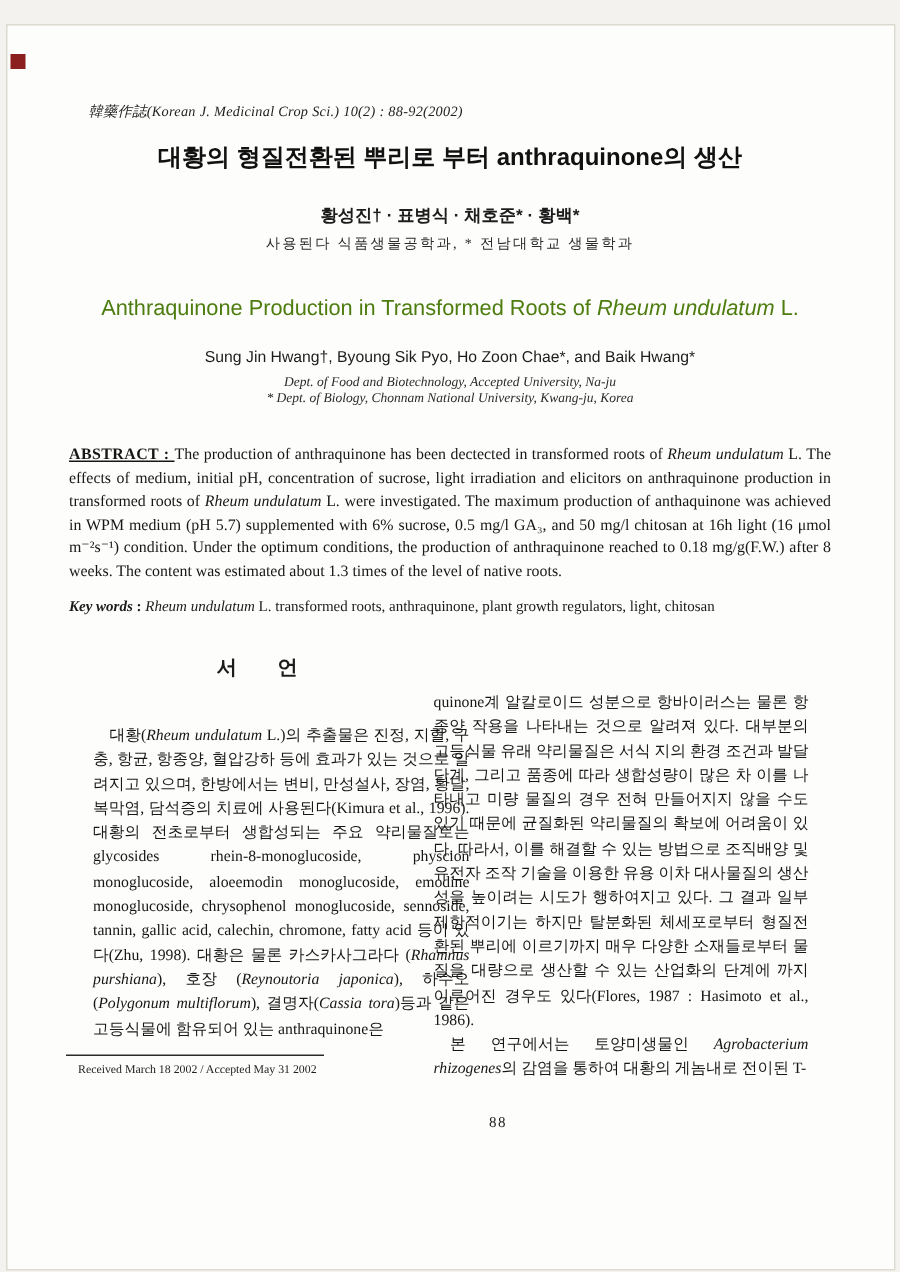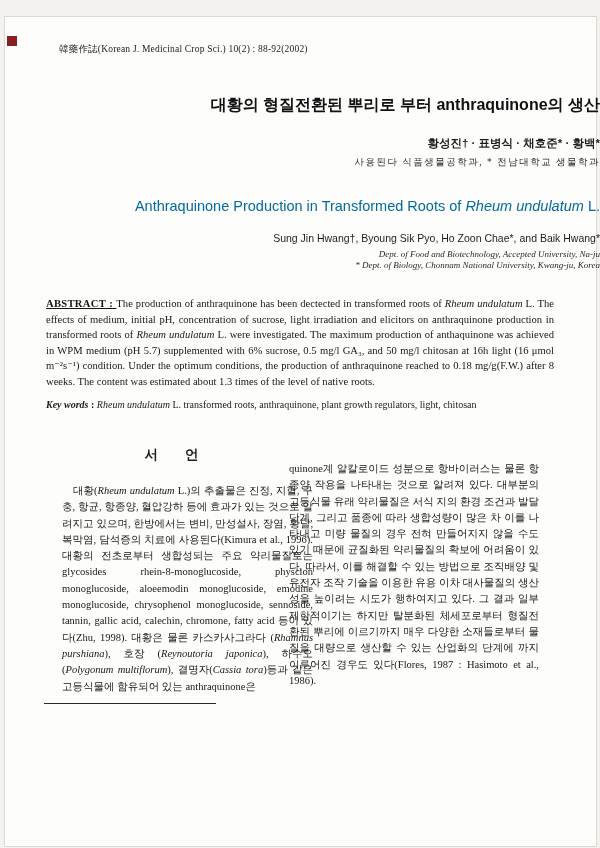--- a/index.html
+++ b/index.html
@@ -7,35 +7,35 @@
     width:600px;height:848px;position:relative;overflow:hidden;
     background:#f3f2ef;
     font-family:"Liberation Serif","DejaVu Serif",serif;
     color:#1c1c1c;
   }
   .page{
     position:absolute;left:4px;top:16px;width:591px;height:829px;
     background:#fdfdfb;border:1px solid #dcd9d1;
   }
   .abs{position:absolute;}
-  .center{left:0;width:600px;text-align:right;}
+  .center{left:0;width:600px;text-align:center;}
   .scan-mark{left:7px;top:36px;width:10px;height:10px;background:#8b1f1f;}
-  .journal-line{left:59px;top:43px;font-size:9.5px;letter-spacing:.2px;color:#222;}
+  .journal-line{left:59px;top:68px;font-size:9.5px;letter-spacing:.2px;color:#222;font-style:italic;}
   .k-title{top:95px;font-family:"Liberation Sans","DejaVu Sans",sans-serif;font-weight:bold;font-size:16px;color:#111;}
   .k-authors{top:136px;font-family:"Liberation Sans","DejaVu Sans",sans-serif;font-weight:bold;font-size:11.5px;}
   .k-affil{top:156px;font-size:9.5px;letter-spacing:1.5px;color:#2a2a2a;}
-  .e-title{top:198px;font-family:"Liberation Sans","DejaVu Sans",sans-serif;font-size:14.5px;color:#0369a1;}
+  .e-title{top:198px;font-family:"Liberation Sans","DejaVu Sans",sans-serif;font-size:14.5px;color:#4d7c0f;}
   .e-authors{top:232px;font-family:"Liberation Sans","DejaVu Sans",sans-serif;font-weight:normal;font-size:10.5px;}
   .e-affil1{top:249px;font-style:italic;font-size:9px;color:#2a2a2a;}
   .e-affil2{top:260px;font-style:italic;font-size:9px;color:#2a2a2a;}
   .abstract{left:46px;top:296px;width:508px;font-size:10.6px;line-height:15.6px;text-align:justify;color:#161616;}
   .abstract b{letter-spacing:.3px;text-decoration:underline;}
   .keywords{left:46px;top:399px;width:508px;font-size:10px;color:#1a1a1a;}
   .kw-label{font-weight:bold;font-style:italic;}
-  .sec-heading{left:46px;top:446px;width:251px;text-align:center;font-family:"Liberation Sans","DejaVu Sans",sans-serif;font-weight:bold;font-size:13.5px;white-space:pre;}
+  .sec-heading{left:46px;top:436px;width:251px;text-align:center;font-family:"Liberation Sans","DejaVu Sans",sans-serif;font-weight:bold;font-size:13.5px;white-space:pre;}
   .col{font-size:10.5px;line-height:16.3px;text-align:justify;color:#161616;}
   .col p{margin:0;text-indent:11px;}
   .col-left{left:62px;top:483px;width:251px;}
   .col-right{left:289px;top:461px;width:250px;}
   .sp{font-style:italic;}
   .fn-rule{left:44px;top:703px;width:172px;border-top:1.6px solid #2a2a2a;height:0;}
   .footnote{left:44px;top:707px;width:345px;font-size:7.9px;line-height:11.5px;color:#222;}
   .footnote .fn2{padding-left:8px;}
   .page-number{top:743px;font-size:10px;letter-spacing:1px;margin-left:32px;}
 </style>
@@ -62,19 +62,21 @@
 <div class="abs keywords"><span class="kw-label">Key words</span><b> :  </b><span class="sp">Rheum undulatum</span><span> L. transformed roots, anthraquinone, plant growth regulators, light, chitosan</span></div>
 
 <div class="abs sec-heading">서　　언</div>
 
 <div class="abs col col-left">
   <p><span>대황(</span><span class="sp">Rheum undulatum</span><span> L.)의 추출물은 진정, 지혈, 구충, 항균, 항종양, 혈압강하 등에 효과가 있는 것으로 알려지고 있으며, 한방에서는 변비, 만성설사, 장염, 황달, 복막염, 담석증의 치료에 사용된다(Kimura et al., 1996). 대황의 전초로부터 생합성되는 주요 약리물질로는 glycosides rhein-8-monoglucoside, physcion monoglucoside, aloeemodin monoglucoside, emodine monoglucoside, chrysophenol monoglucoside, sennoside, tannin, gallic acid, calechin, chromone, fatty acid 등이 있다(Zhu, 1998). 대황은 물론 카스카사그라다 (</span><span class="sp">Rhamnus purshiana</span><span>), 호장 (</span><span class="sp">Reynoutoria japonica</span><span>), 하수오(</span><span class="sp">Polygonum multiflorum</span><span>), 결명자(</span><span class="sp">Cassia tora</span><span>)등과 같은 고등식물에 함유되어 있는 anthraquinone은</span></p>
 </div>
 
 <div class="abs col col-right">
   <p style="text-indent:0;">quinone계 알칼로이드 성분으로 항바이러스는 물론 항종양 작용을 나타내는 것으로 알려져 있다. 대부분의 고등식물 유래 약리물질은 서식 지의 환경 조건과 발달 단계, 그리고 품종에 따라 생합성량이 많은 차 이를 나타내고 미량 물질의 경우 전혀 만들어지지 않을 수도 있기 때문에 균질화된 약리물질의 확보에 어려움이 있다. 따라서, 이를 해결할 수 있는 방법으로 조직배양 및 유전자 조작 기술을 이용한 유용 이차 대사물질의 생산성을 높이려는 시도가 행하여지고 있다. 그 결과 일부 제한적이기는 하지만 탈분화된 체세포로부터 형질전환된 뿌리에 이르기까지 매우 다양한 소재들로부터 물질을 대량으로 생산할 수 있는 산업화의 단계에 까지 이루어진 경우도 있다(Flores, 1987 : Hasimoto et al., 1986).</p>
+  <p><span>본 연구에서는 토양미생물인 </span><span class="sp">Agrobacterium rhizogenes</span><span>의 감염을 통하여 대황의 게놈내로 전이된 T-</span></p>
 </div>
 
 <div class="abs fn-rule"></div>
 <div class="abs footnote">
+  <div class="fn2">Received March 18 2002 / Accepted May 31 2002</div>
 </div>
 
 <div class="abs center page-number">88</div>
 
 </body></html>

